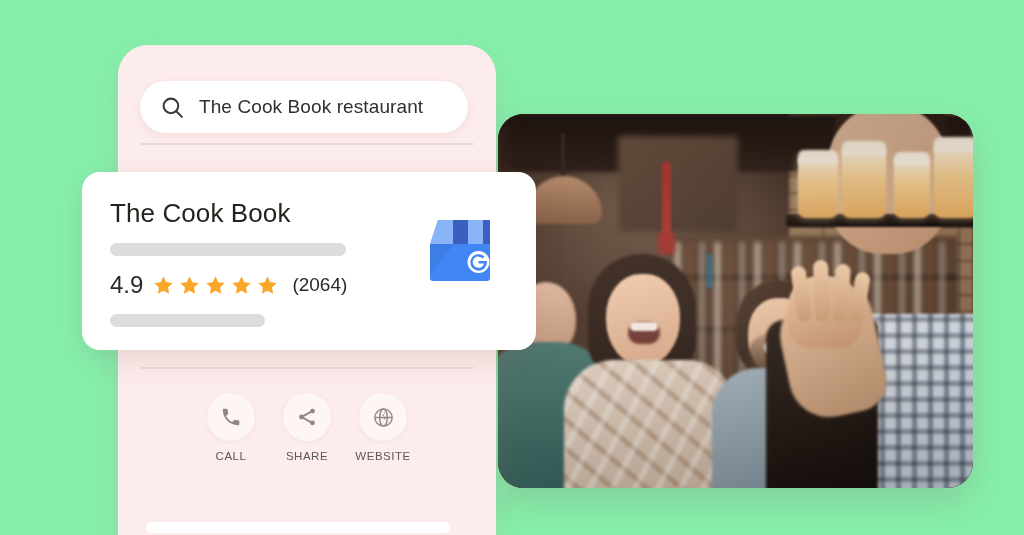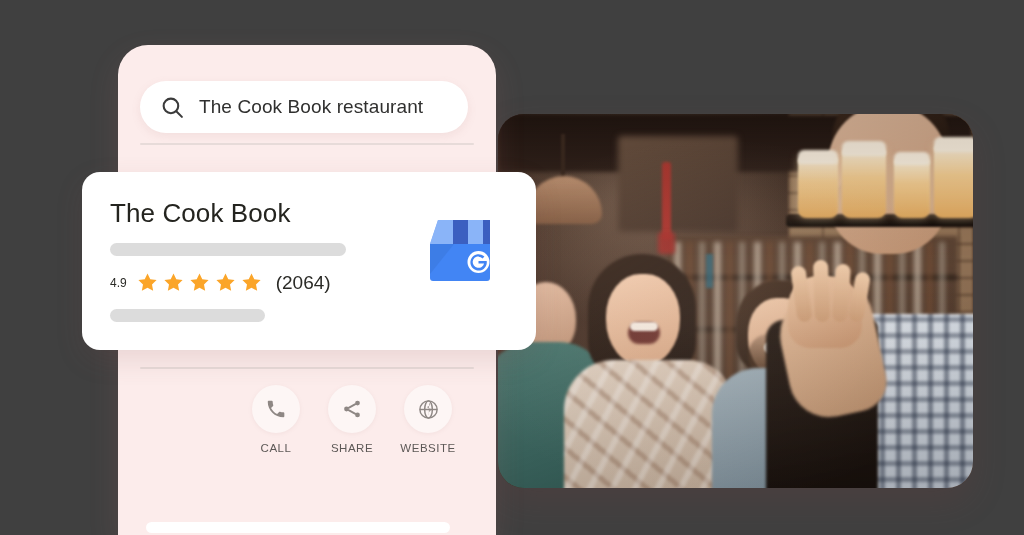--- a/index.html
+++ b/index.html
@@ -13,21 +13,21 @@
   body {
     font-family: "Liberation Sans", sans-serif;
     background: #f9dedd;
     position: relative;
   }
 
   #stage {
     position: relative;
     width: 1024px;
     height: 535px;
-    background: #404040;
+    background: #86efac;
     overflow: hidden;
   }
 
   
   .photo-card {
     position: absolute;
     left: 498px;
     top: 114px;
     width: 475px;
     height: 374px;
@@ -322,24 +322,24 @@
     background: #e7dbd9;
     border-radius: 2px;
   }
   .divider-top { top: 98px; }
   .divider-mid { top: 322px; }
 
   
   .actions {
     position: absolute;
     left: 22px;
-    top: 340px;
+    top: 348px;
     width: 334px;
     display: flex;
-    justify-content: flex-end;
+    justify-content: center;
     padding: 0 8px;
   }
   .action {
     width: 76px;
     display: flex;
     flex-direction: column;
     align-items: center;
     gap: 9px;
   }
   .action-circle {
@@ -394,21 +394,21 @@
   }
   .skel-g1 { width: 236px; margin-bottom: 15px; }
   .skel-g2 { width: 155px; margin-top: 15px; }
 
   .rating-row {
     display: flex;
     align-items: center;
     gap: 9px;
   }
   .rating-value {
-    font-size: 12px;
+    font-size: 24px;
     color: #2b2b27;
   }
   .stars {
     display: flex;
     gap: 3px;
     align-items: center;
     line-height: 1;
   }
   .star { display: block; }
   .rating-count {

